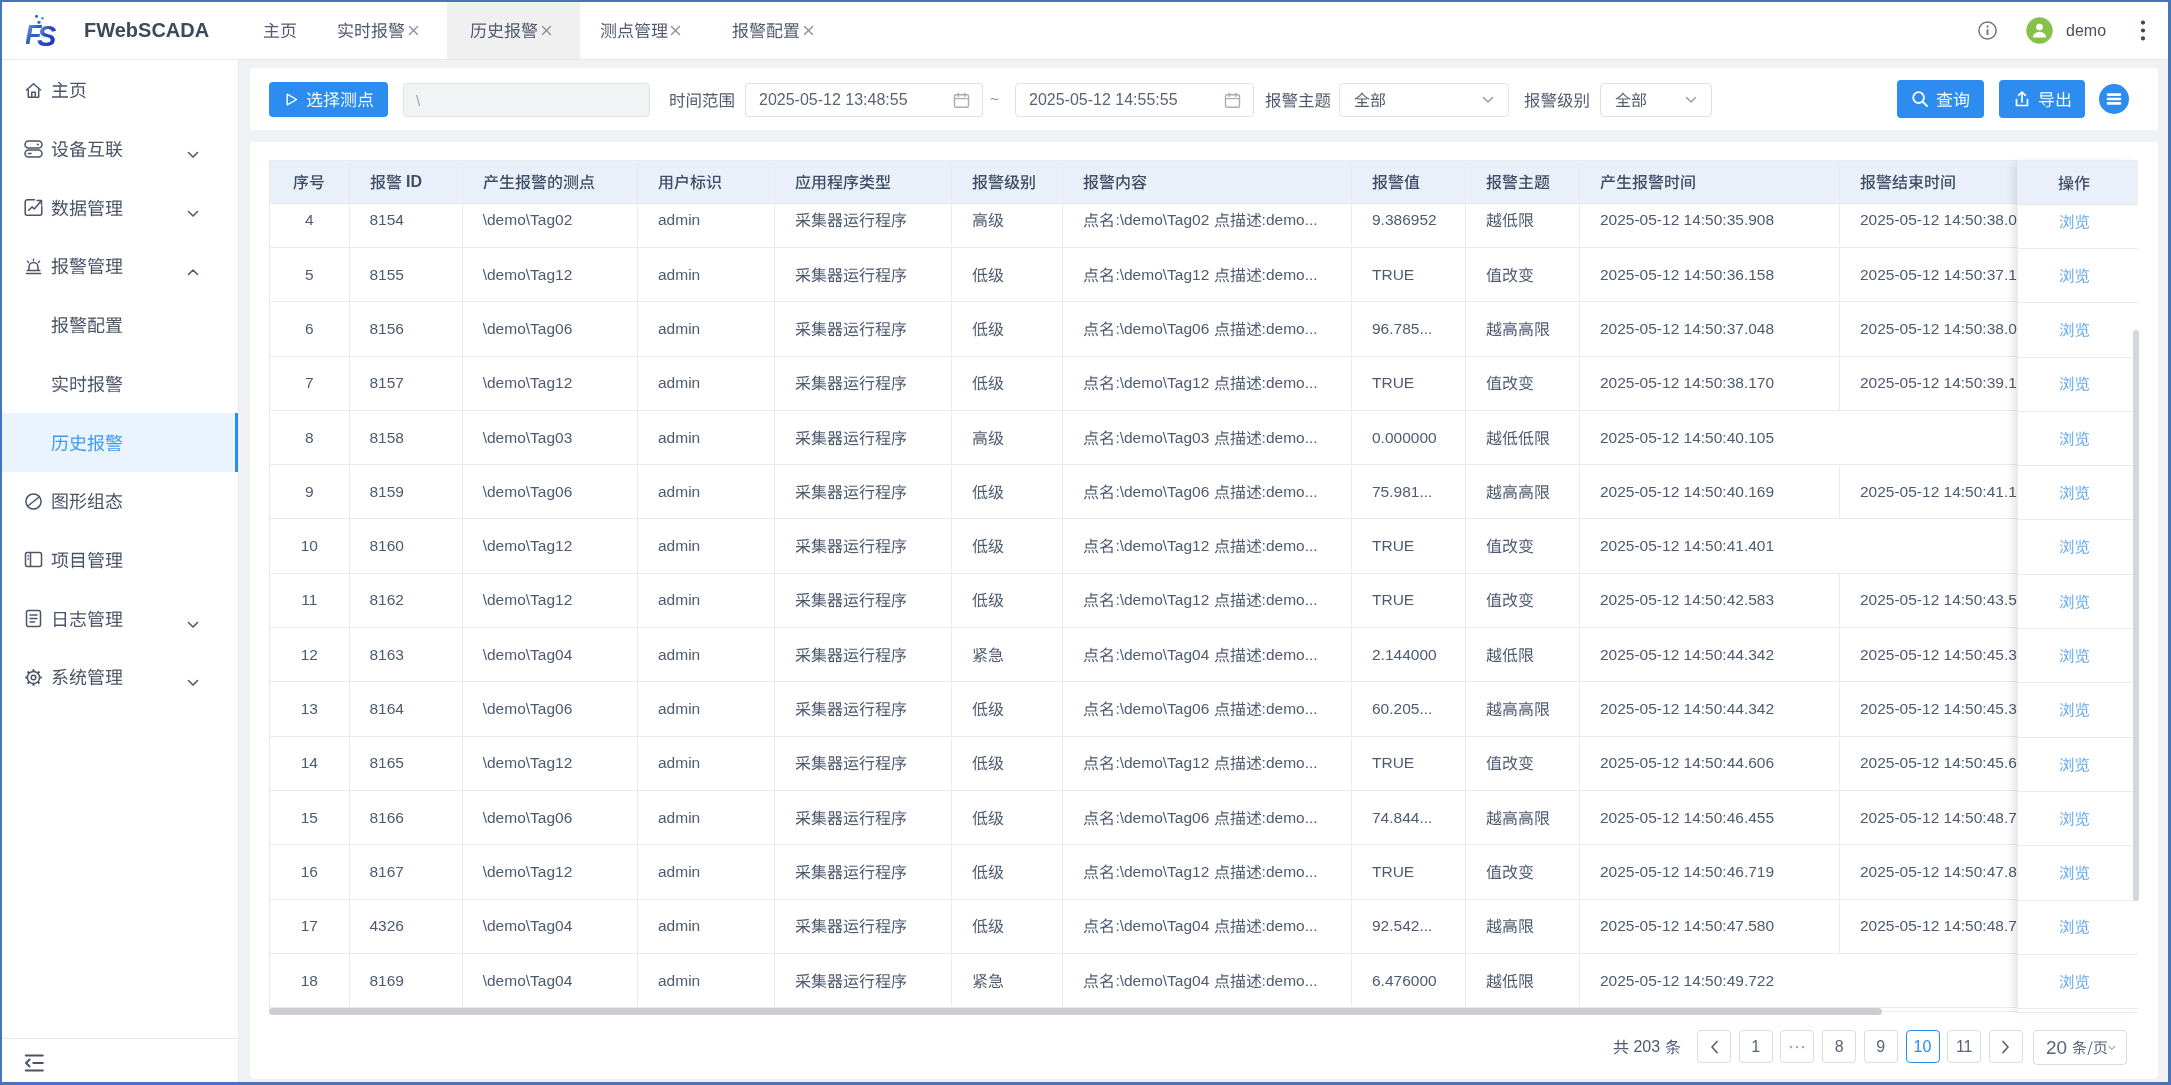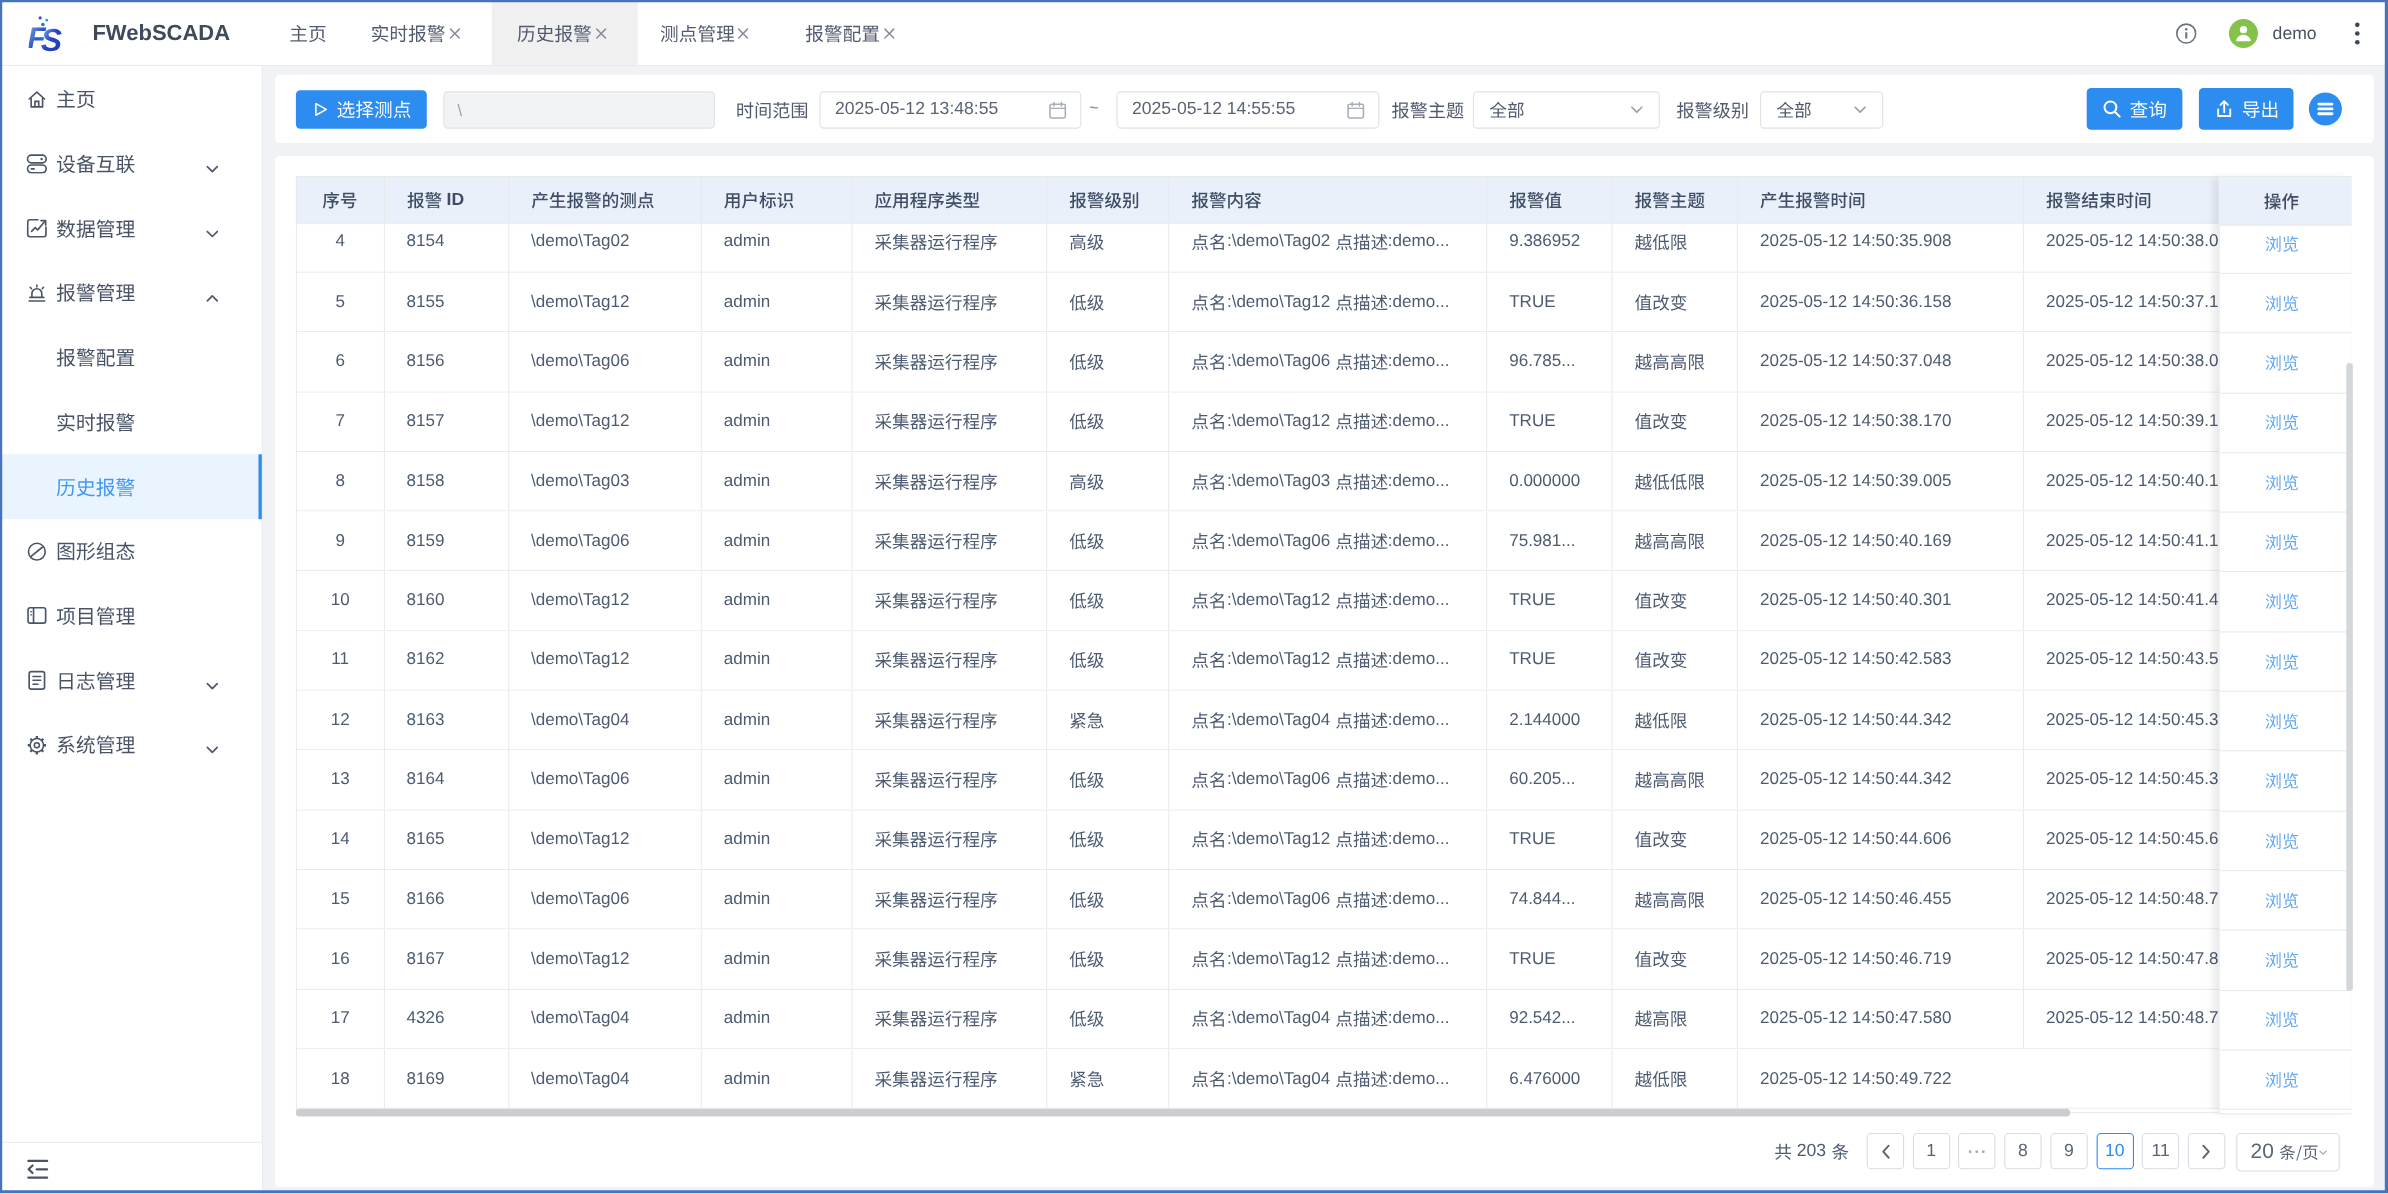--- a/index.html
+++ b/index.html
@@ -527,21 +527,20 @@
             <use href="#g34" fill="#4d5b70" transform="translate(0,14.08) scale(0.016000,-0.016000)"></use>
           </svg>
           <span class="lat">:demo...</span>
         </div>
         <div class="cell lat" style="width:114.5px;border-right:1px solid #e8eaec">0.000000</div>
         <div class="cell" style="width:113.5px;border-right:1px solid #e8eaec">
           <svg class="ct" width="64.0" height="16.0" viewBox="0 0 64.0 16.0">
             <use href="#g39" fill="#4d5b70" transform="translate(0,14.08) scale(0.016000,-0.016000)"></use>
           </svg>
         </div>
-        <div class="cell lat" style="width:260px;border-right:1px solid #e8eaec">2025-05-12 14:50:39.005</div>
         <div class="cell lat" style="width:299px">2025-05-12 14:50:40.105</div>
       </div>
       <div class="trow">
         <div class="ccell lat" style="width:79.5px;border-right:1px solid #e8eaec">9</div>
         <div class="cell lat" style="width:113.2px;border-right:1px solid #e8eaec">8159</div>
         <div class="cell lat" style="width:175.3px;border-right:1px solid #e8eaec">\demo\Tag06</div>
         <div class="cell lat" style="width:137px;border-right:1px solid #e8eaec">admin</div>
         <div class="cell" style="width:176.8px;border-right:1px solid #e8eaec">
           <svg class="ct" width="112.0" height="16.0" viewBox="0 0 112.0 16.0">
             <use href="#g31" fill="#4d5b70" transform="translate(0,14.08) scale(0.016000,-0.016000)"></use>
@@ -595,21 +594,20 @@
             <use href="#g34" fill="#4d5b70" transform="translate(0,14.08) scale(0.016000,-0.016000)"></use>
           </svg>
           <span class="lat">:demo...</span>
         </div>
         <div class="cell lat" style="width:114.5px;border-right:1px solid #e8eaec">TRUE</div>
         <div class="cell" style="width:113.5px;border-right:1px solid #e8eaec">
           <svg class="ct" width="48.0" height="16.0" viewBox="0 0 48.0 16.0">
             <use href="#g37" fill="#4d5b70" transform="translate(0,14.08) scale(0.016000,-0.016000)"></use>
           </svg>
         </div>
-        <div class="cell lat" style="width:260px;border-right:1px solid #e8eaec">2025-05-12 14:50:40.301</div>
         <div class="cell lat" style="width:299px">2025-05-12 14:50:41.401</div>
       </div>
       <div class="trow">
         <div class="ccell lat" style="width:79.5px;border-right:1px solid #e8eaec">11</div>
         <div class="cell lat" style="width:113.2px;border-right:1px solid #e8eaec">8162</div>
         <div class="cell lat" style="width:175.3px;border-right:1px solid #e8eaec">\demo\Tag12</div>
         <div class="cell lat" style="width:137px;border-right:1px solid #e8eaec">admin</div>
         <div class="cell" style="width:176.8px;border-right:1px solid #e8eaec">
           <svg class="ct" width="112.0" height="16.0" viewBox="0 0 112.0 16.0">
             <use href="#g31" fill="#4d5b70" transform="translate(0,14.08) scale(0.016000,-0.016000)"></use>

